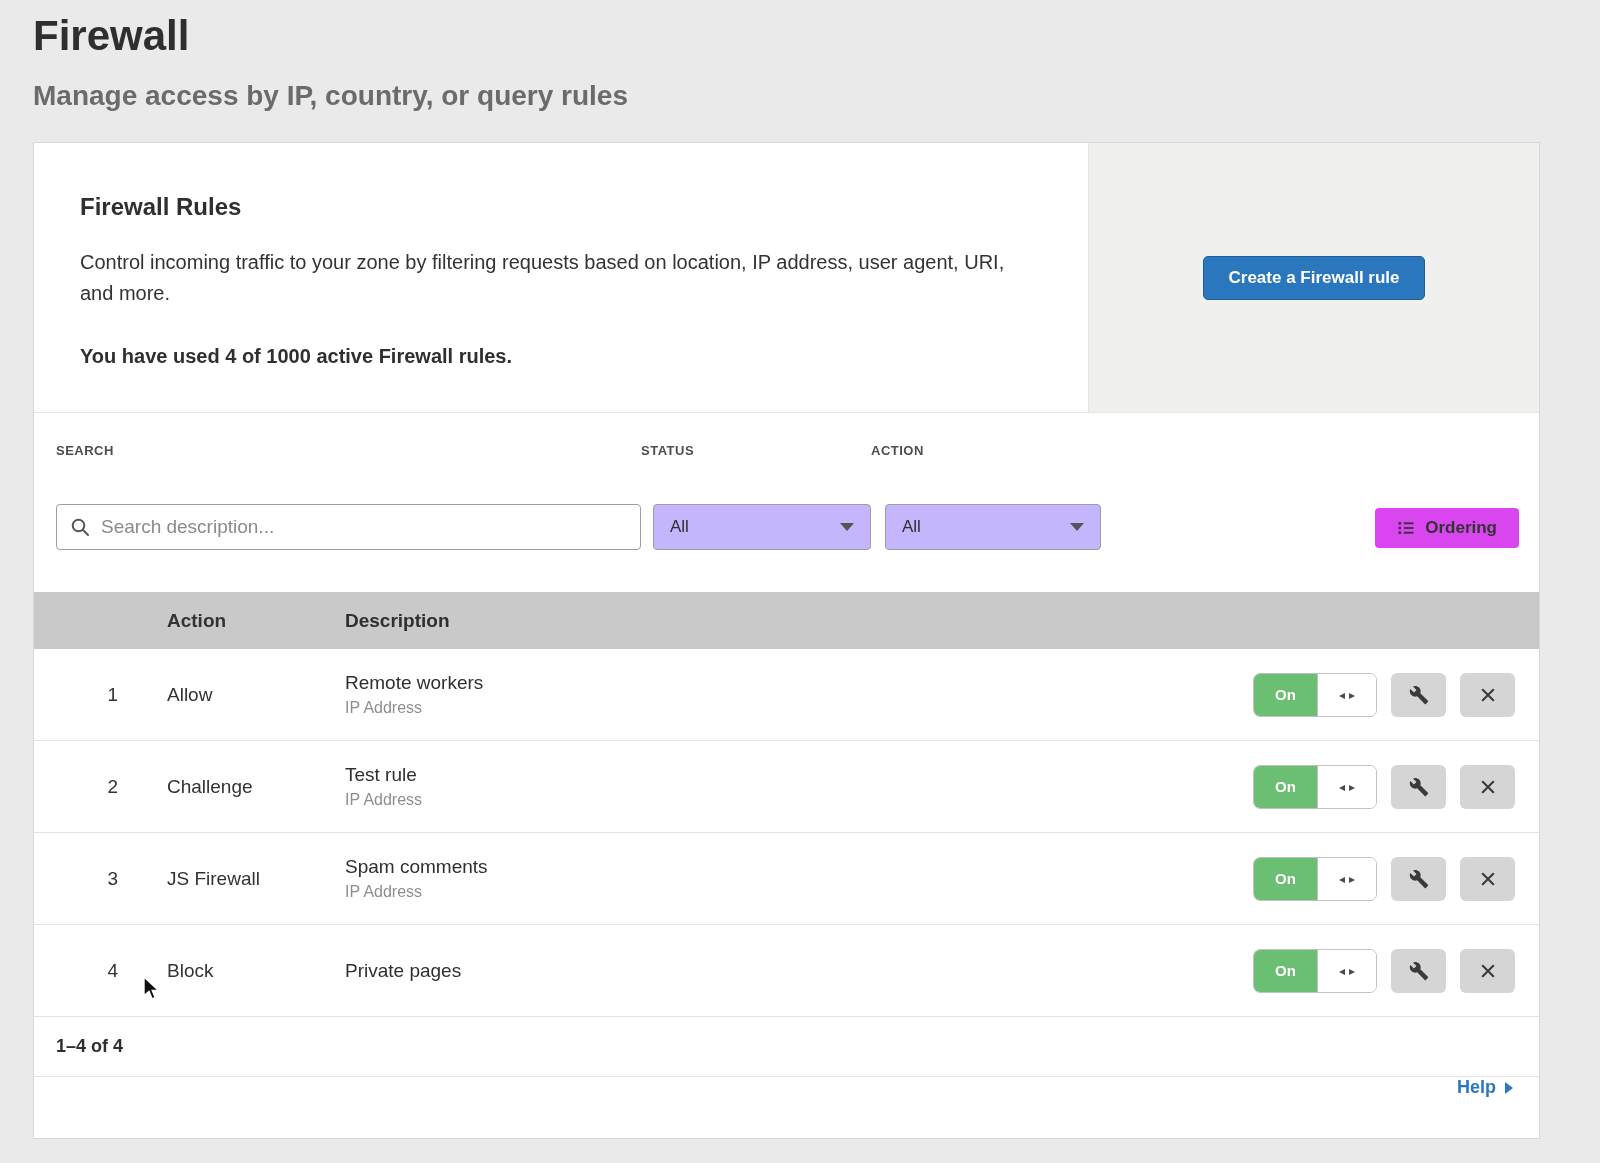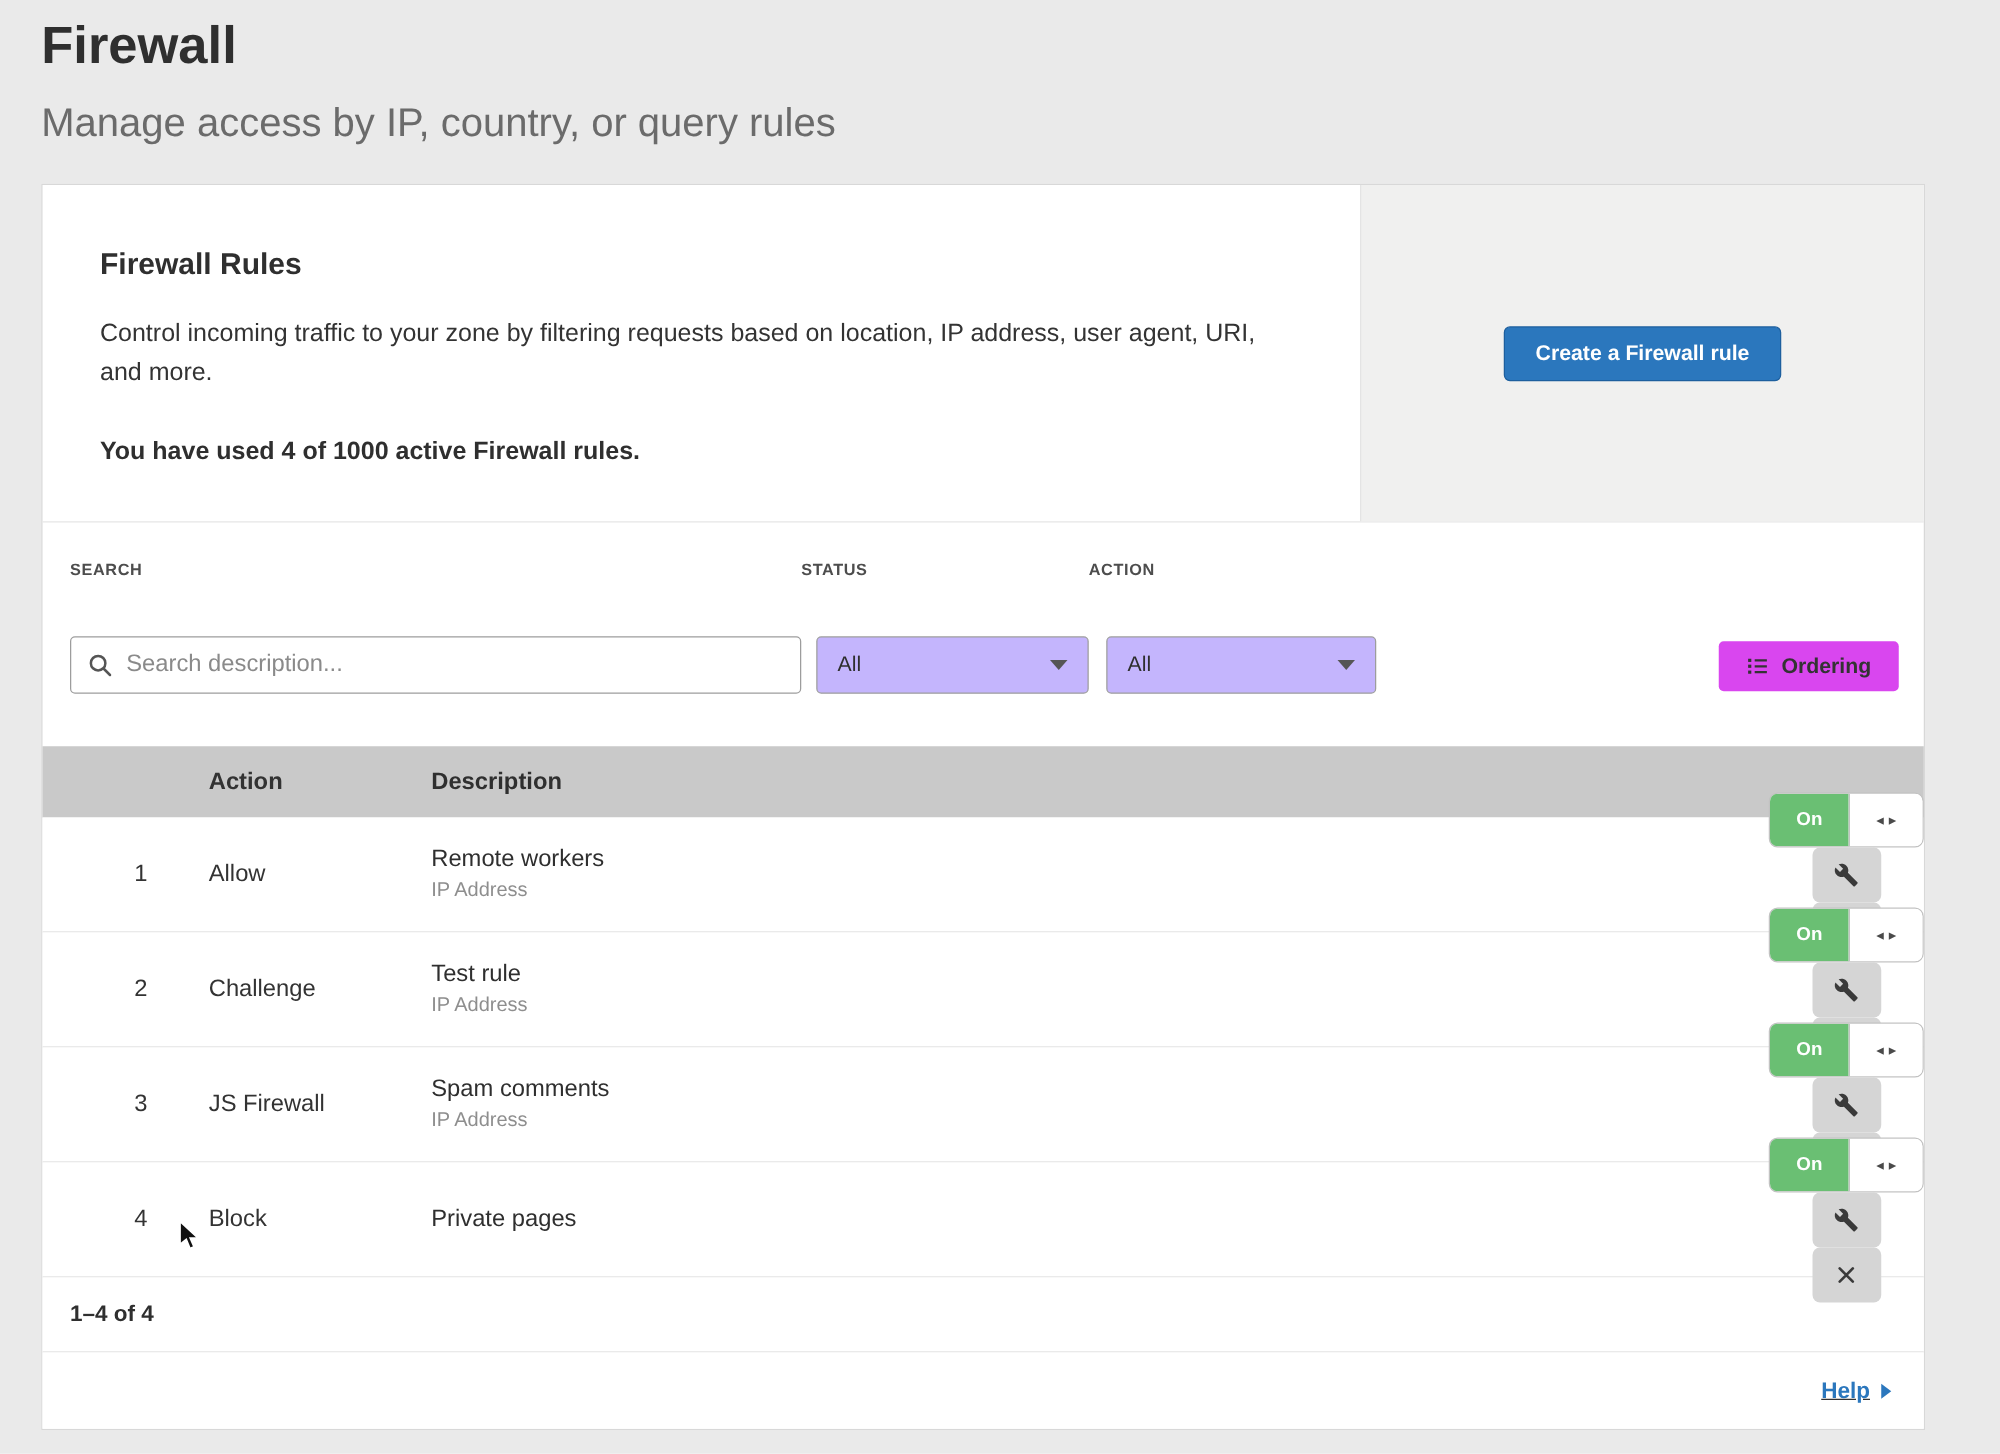--- a/index.html
+++ b/index.html
@@ -16,21 +16,21 @@
     position:relative;
     overflow:hidden;
   }
   .content{margin-left:33px;width:1507px;}
   h1.page-title{
     margin:0;padding-top:12px;
     font-size:42px;font-weight:600;color:#2f2f2f;
   }
   .page-subtitle{
     margin-top:20px;
-    font-size:32px;color:#6b6b6b;font-weight:400;
+    font-size:28px;color:#6b6b6b;font-weight:700;
   }
   .card{
     margin-top:30px;
     background:#fff;
     border:1px solid #d8d8d8;
   }
   
   .card-top{display:flex;border-bottom:1px solid #e6e6e6;}
   .card-top-left{flex:1;padding:50px 40px 44px 46px;}
   .card-top-left h2{margin:0;font-size:24px;font-weight:700;color:#2f2f2f;}
@@ -104,21 +104,21 @@
   .col-num{width:84px;text-align:right;font-size:19px;color:#333;}
   .col-action{width:178px;margin-left:49px;font-size:19px;color:#333;}
   .col-desc{flex:1;}
   .trow{
     display:flex;align-items:center;height:92px;
     background:#fff;border-bottom:1px solid #e3e3e3;
   }
   .desc-block{flex:1;display:flex;flex-direction:column;gap:5px;}
   .desc-title{font-size:19px;color:#2f2f2f;}
   .desc-sub{font-size:16px;color:#8e8e8e;}
-  .controls{display:flex;align-items:center;flex-direction:column;}
+  .controls{display:flex;align-items:center;gap:14px;padding-right:24px;}
   .toggle{
     display:flex;width:124px;height:44px;
     border:1px solid #c2c2c2;border-radius:7px;
     overflow:hidden;background:#fff;cursor:pointer;
   }
   .toggle-on{
     width:63px;background:var(--green);color:#fff;
     display:flex;align-items:center;justify-content:center;
     font-size:15px;font-weight:600;
   }
@@ -132,22 +132,22 @@
     display:flex;align-items:center;justify-content:center;cursor:pointer;
     color:#3a3a3a;
   }
   .tfoot{
     height:60px;display:flex;align-items:center;
     padding-left:22px;background:#fff;
     border-bottom:1px solid #e3e3e3;
     font-size:18px;font-weight:700;color:#2f2f2f;
   }
   .help-row{
-    height:61px;display:flex;align-items:center;justify-content:flex-end;
-    padding-right:26px;background:#fff;text-decoration:underline;
+    height:61px;display:flex;align-items:flex-start;justify-content:flex-end;
+    padding-right:26px;background:#fff;
   }
   .help-link{
     display:flex;align-items:center;gap:9px;
     color:var(--accent);font-size:18px;font-weight:600;
     text-decoration:none;cursor:pointer;
   }
   .help-arrow{
     width:0;height:0;
     border-top:6px solid transparent;border-bottom:6px solid transparent;
     border-left:8px solid var(--accent);

